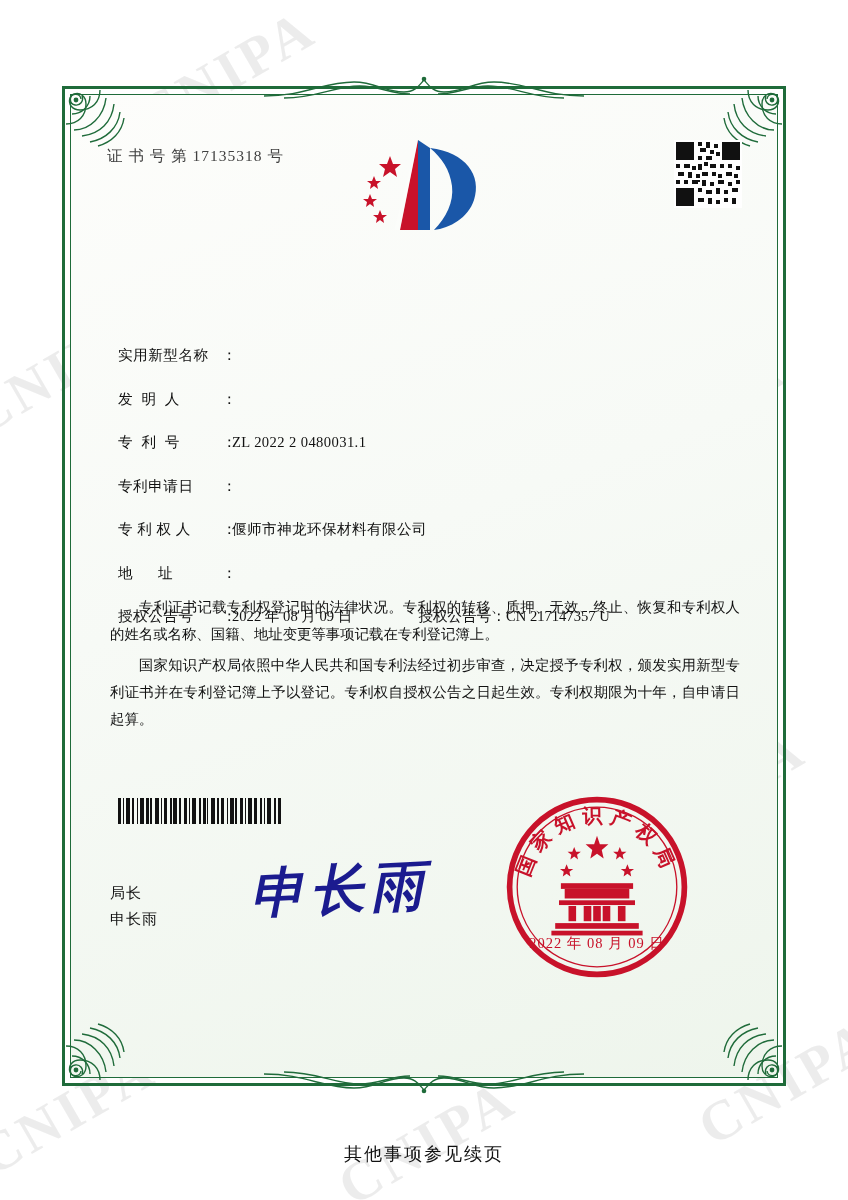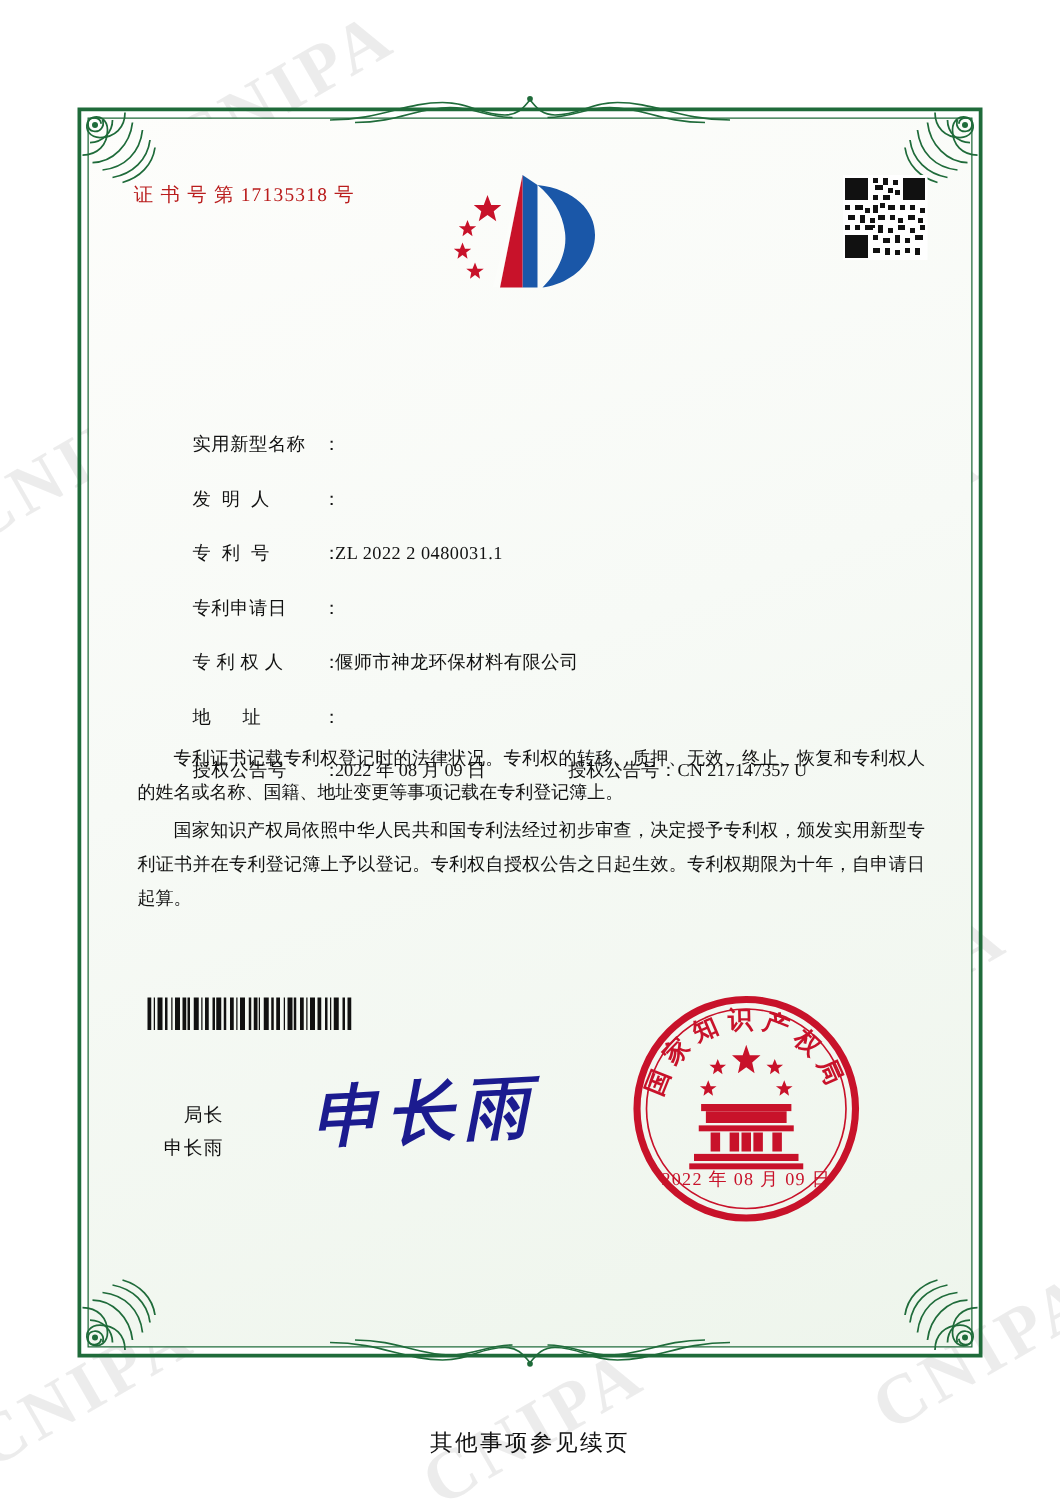--- a/index.html
+++ b/index.html
@@ -85,21 +85,21 @@
     position: absolute;
     left: 70px; top: 94px;
     width: 708px; height: 984px;
     z-index: 5;
   }
 
   .cert-no {
     position: absolute;
     left: 37px; top: 52px;
     font-size: 15.5px;
-    color: #b91c1c;
+    color: #404040;
     letter-spacing: 1px;
     font-family: "Liberation Serif", serif;
   }
 
   .qr {
     position: absolute;
     right: 36px; top: 46px;
     width: 68px; height: 68px;
   }
   .qr svg { display: block; width: 68px; height: 68px; }
@@ -123,21 +123,20 @@
     color: #111;
     letter-spacing: 3px;
     font-family: "Liberation Serif", "DejaVu Serif", serif;
   }
 
   .fields {
     position: absolute;
     left: 48px;
     top: 252px;
     width: 620px;
-    margin-left: 36px;
   }
   .field-row {
     display: flex;
     align-items: baseline;
     margin-bottom: 24.5px;
     font-size: 14.6px;
     color: #111;
   }
   .field-label {
     width: 104px;
@@ -171,27 +170,26 @@
     width: 226px;
     height: 26px;
     display: flex;
     align-items: stretch;
   }
   .barcode i { display:block; height:100%; background:#111; }
 
   
   .sig-labels {
     position: absolute;
-    left: 61px;
+    left: 40px;
     top: 786px;
     font-size: 15px;
     line-height: 26px;
     color: #111;
     letter-spacing: 1px;
-    text-align: right;
   }
   .sig-script {
     position: absolute;
     left: 180px;
     top: 760px;
     font-size: 54px;
     color: #1b1b8f;
     font-family: "Liberation Serif", "DejaVu Serif", serif;
     font-style: italic;
     font-weight: bold;

